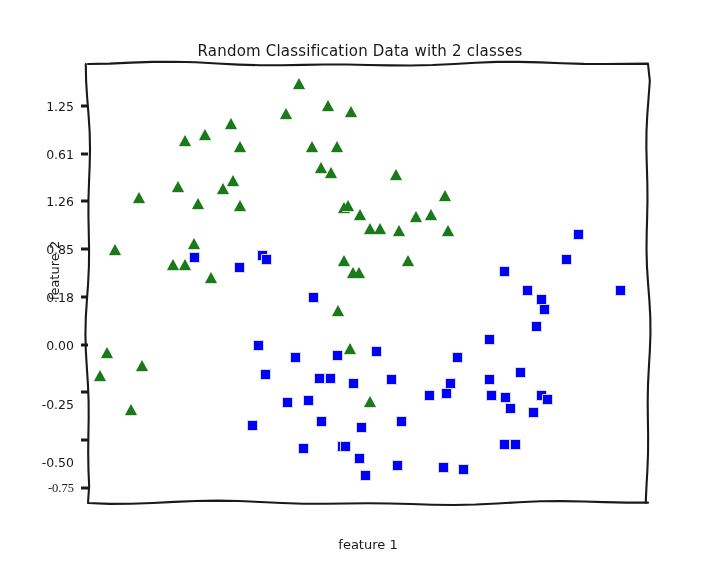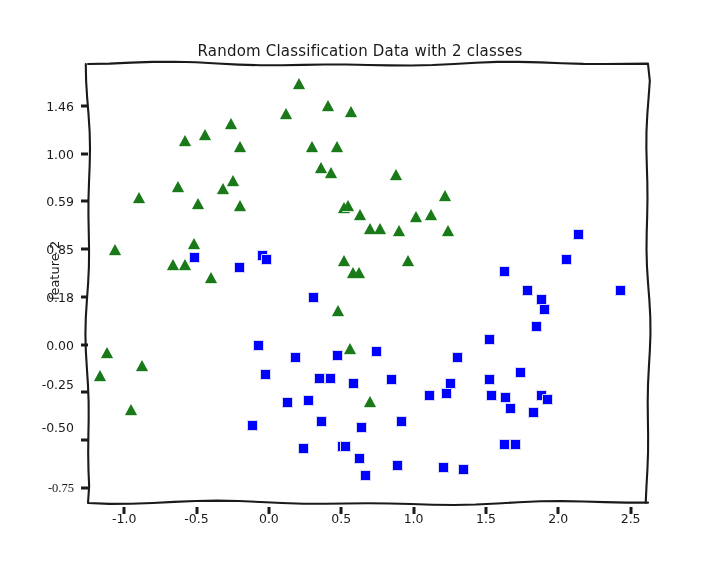--- a/index.html
+++ b/index.html
@@ -61,58 +61,41 @@
   }
 </style>
 </head>
 <body>
 
 <div id="figure">
 
   <div id="plot-title">Random Classification Data with 2 classes</div>
 
   <div id="ylabel">feature 2</div>
+  <div id="xlabel">feature 1</div>
 
   <div id="ytick-layer">
       <div class="tick-label ytick" style="top: 423.73px; font-family: Liberation Serif, serif;">-0.75</div>
       <div class="tick-mark ytick-mark" style="top: 423.73px; left: 81px;"></div>
-      <div class="tick-label ytick" style="top: 363px;">-0.50</div>
+      <div class="tick-label ytick" style="top: 398px;">-0.50</div>
       <div class="tick-mark ytick-mark" style="top: 376.013px; left: 81px;"></div>
-      <div class="tick-label ytick" style="top: 320px; margin-left: 9px;">-0.25</div>
+      <div class="tick-label ytick" style="top: 340px; margin-left: 9px;">-0.25</div>
       <div class="tick-mark ytick-mark" style="top: 328.296px; left: 81px;"></div>
       <div class="tick-label ytick" style="top: 280.578px;">0.00</div>
       <div class="tick-mark ytick-mark" style="top: 280.578px; left: 81px;"></div>
       <div class="tick-label ytick" style="top: 232.861px;">0.18</div>
       <div class="tick-mark ytick-mark" style="top: 232.861px; left: 81px;"></div>
       <div class="tick-label ytick" style="top: 185.143px;">0.85</div>
       <div class="tick-mark ytick-mark" style="top: 185.143px; left: 81px;"></div>
-      <div class="tick-label ytick" style="top: 137.426px;">0.59</div>
+      <div class="tick-label ytick" style="top: 137.426px;">1.26</div>
       <div class="tick-mark ytick-mark" style="top: 137.426px; left: 81px;"></div>
-      <div class="tick-label ytick" style="top: 89.7087px;">1.00</div>
+      <div class="tick-label ytick" style="top: 89.7087px;">0.61</div>
       <div class="tick-mark ytick-mark" style="top: 89.7087px; left: 81px;"></div>
-      <div class="tick-label ytick" style="top: 41.9913px;">1.46</div>
+      <div class="tick-label ytick" style="top: 41.9913px;">1.25</div>
       <div class="tick-mark ytick-mark" style="top: 41.9913px; left: 81px;"></div>
-    </div>
-  <div id="xtick-layer">
-      <div class="tick-label xtick" style="left: 36.1757px;">-1.0</div>
-      <div class="tick-mark xtick-mark" style="left: 36.1757px;"></div>
-      <div class="tick-label xtick" style="left: 108.527px;">-0.5</div>
-      <div class="tick-mark xtick-mark" style="left: 108.527px;"></div>
-      <div class="tick-label xtick" style="left: 180.879px;">0.0</div>
-      <div class="tick-mark xtick-mark" style="left: 180.879px;"></div>
-      <div class="tick-label xtick" style="left: 253.23px;">0.5</div>
-      <div class="tick-mark xtick-mark" style="left: 253.23px;"></div>
-      <div class="tick-label xtick" style="left: 325.581px;">1.0</div>
-      <div class="tick-mark xtick-mark" style="left: 325.581px;"></div>
-      <div class="tick-label xtick" style="left: 397.933px;">1.5</div>
-      <div class="tick-mark xtick-mark" style="left: 397.933px;"></div>
-      <div class="tick-label xtick" style="left: 470.284px;">2.0</div>
-      <div class="tick-mark xtick-mark" style="left: 470.284px;"></div>
-      <div class="tick-label xtick" style="left: 542.636px;">2.5</div>
-      <div class="tick-mark xtick-mark" style="left: 542.636px;"></div>
     </div>
 
   <div id="axes">
     <svg id="frame-svg" width="600" height="470">
       <path id="frame-path" fill="none" stroke="#1a1a1a" stroke-width="2.1" stroke-linecap="round" d="M 14 449 L 15.14 432.12 L 14.44 415.23 L 14.19 398.35 L 14.38 381.46 L 14.68 364.58 L 14.62 347.69 L 13.96 330.81 L 12.87 313.92 L 11.84 297.04 L 11.41 280.15 L 11.82 263.27 L 12.89 246.38 L 14.10 229.50 L 14.91 212.62 L 15.07 195.73 L 14.77 178.85 L 14.44 161.96 L 14.49 145.08 L 15.01 128.19 L 15.68 111.31 L 16.01 94.42 L 15.63 77.54 L 14.54 60.65 L 13.17 43.77 L 12.11 26.88 L 11.78 10.00 M 14 10 L 35.54 9.58 L 57.08 8.65 L 78.62 7.87 L 100.15 7.71 L 121.69 8.32 L 143.23 9.44 L 164.77 10.58 L 186.31 11.25 L 207.85 11.29 L 229.38 10.90 L 250.92 10.53 L 272.46 10.53 L 294.00 10.93 L 315.54 11.42 L 337.08 11.56 L 358.62 11.04 L 380.15 9.96 L 401.69 8.74 L 423.23 7.91 L 444.77 7.83 L 466.31 8.41 L 487.85 9.27 L 509.38 9.91 L 530.92 10.07 L 552.46 9.86 L 574.00 9.65 M 574 10 L 575.81 26.88 L 574.59 43.77 L 573.30 60.65 L 572.48 77.54 L 572.37 94.42 L 572.81 111.31 L 573.32 128.19 L 573.48 145.08 L 573.18 161.96 L 572.70 178.85 L 572.51 195.73 L 572.98 212.62 L 574.07 229.50 L 575.38 246.38 L 576.31 263.27 L 576.46 280.15 L 575.83 297.04 L 574.84 313.92 L 574.01 330.81 L 573.70 347.69 L 573.87 364.58 L 574.13 381.46 L 574.05 398.35 L 573.43 415.23 L 572.48 432.12 L 571.71 449.00 M 14 449 L 35.54 449.84 L 57.08 449.70 L 78.62 449.00 L 100.15 447.92 L 121.69 446.96 L 143.23 446.60 L 164.77 447.03 L 186.31 448.01 L 207.85 449.06 L 229.38 449.71 L 250.92 449.78 L 272.46 449.50 L 294.00 449.27 L 315.54 449.45 L 337.08 450.03 L 358.62 450.70 L 380.15 450.98 L 401.69 450.57 L 423.23 449.51 L 444.77 448.25 L 466.31 447.32 L 487.85 447.08 L 509.38 447.48 L 530.92 448.14 L 552.46 448.61 L 574.00 448.64"></path>
     </svg>
     <div id="points-layer">
         <div class="pt tri" style="left: 211.27px; top: 19.09px; border-bottom-color: rgb(26, 122, 26);"></div>
         <div class="pt tri" style="left: 240.21px; top: 41.99px; border-bottom-color: rgb(26, 122, 26);"></div>
         <div class="pt tri" style="left: 263.36px; top: 47.72px; border-bottom-color: rgb(26, 122, 26);"></div>

